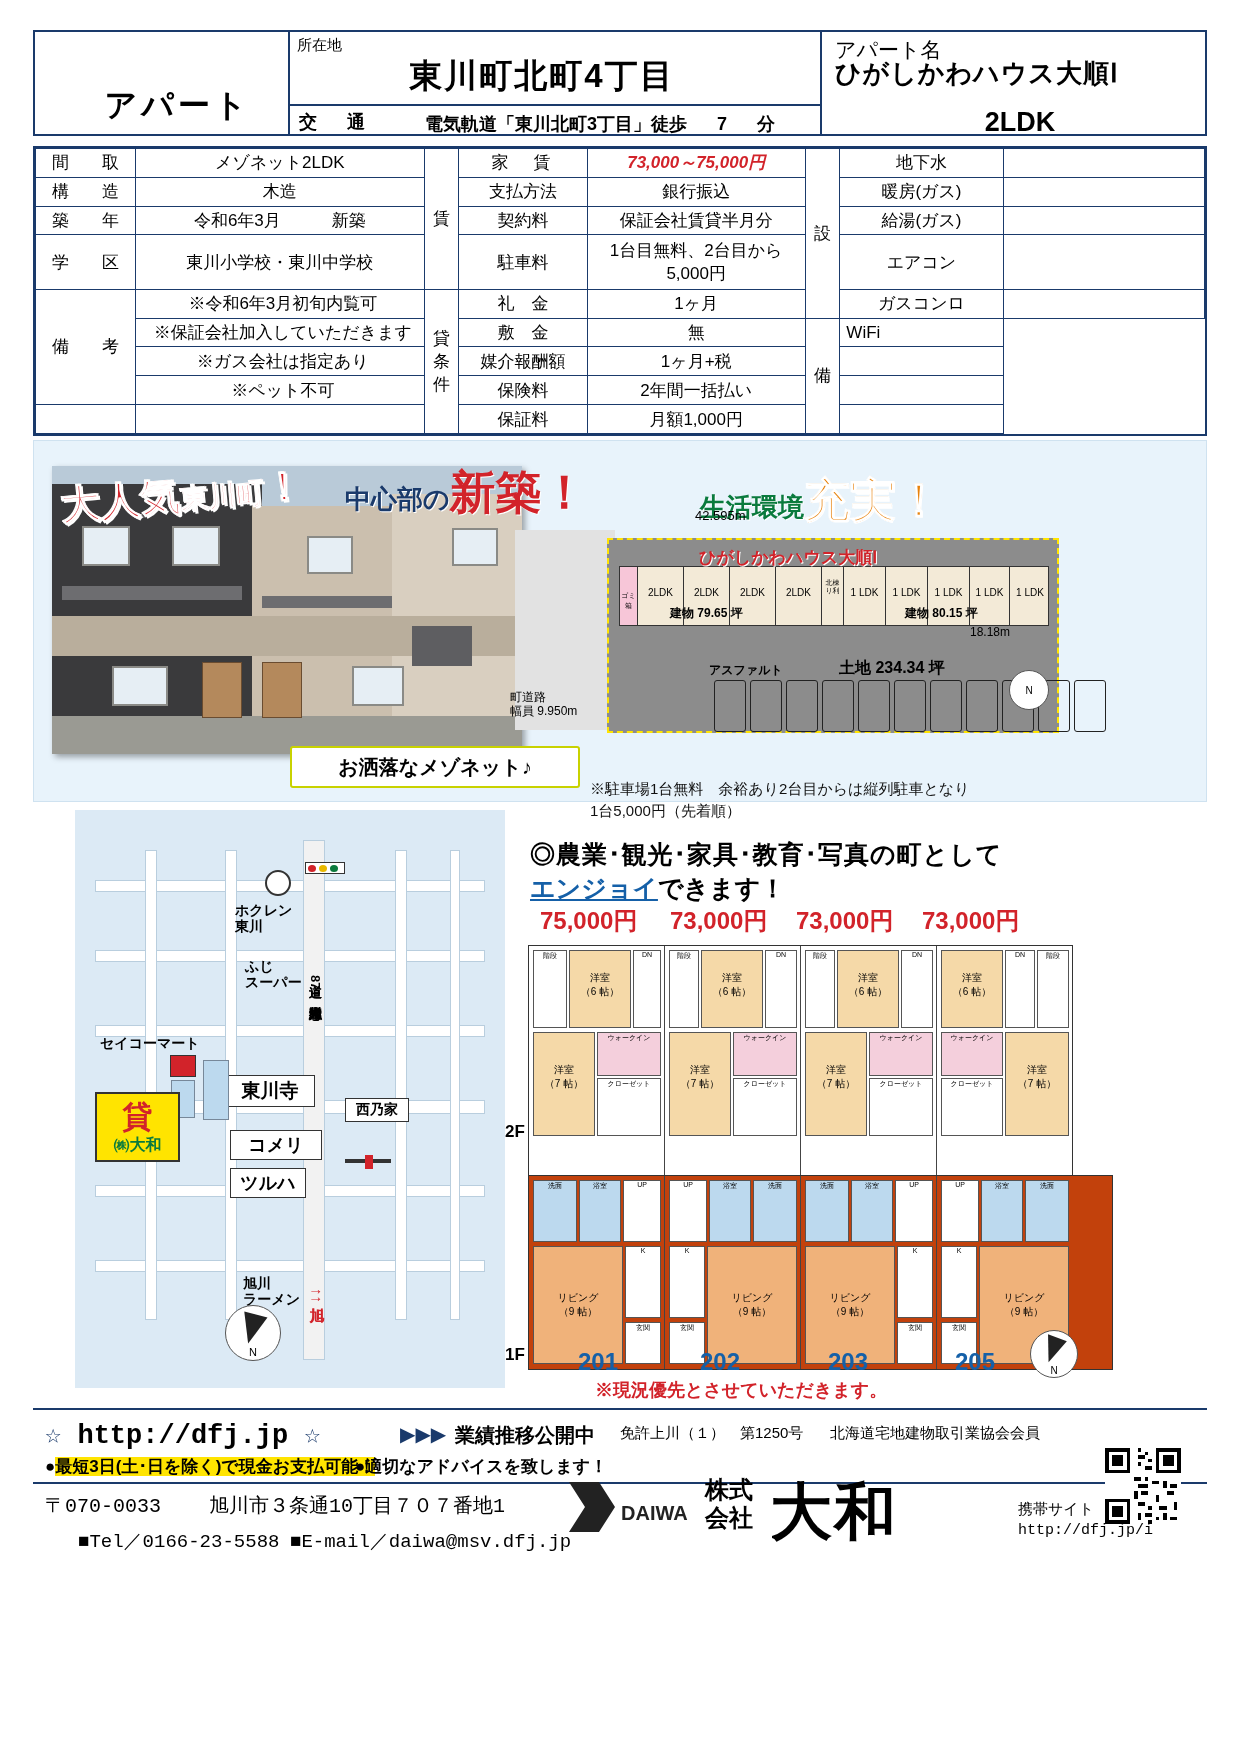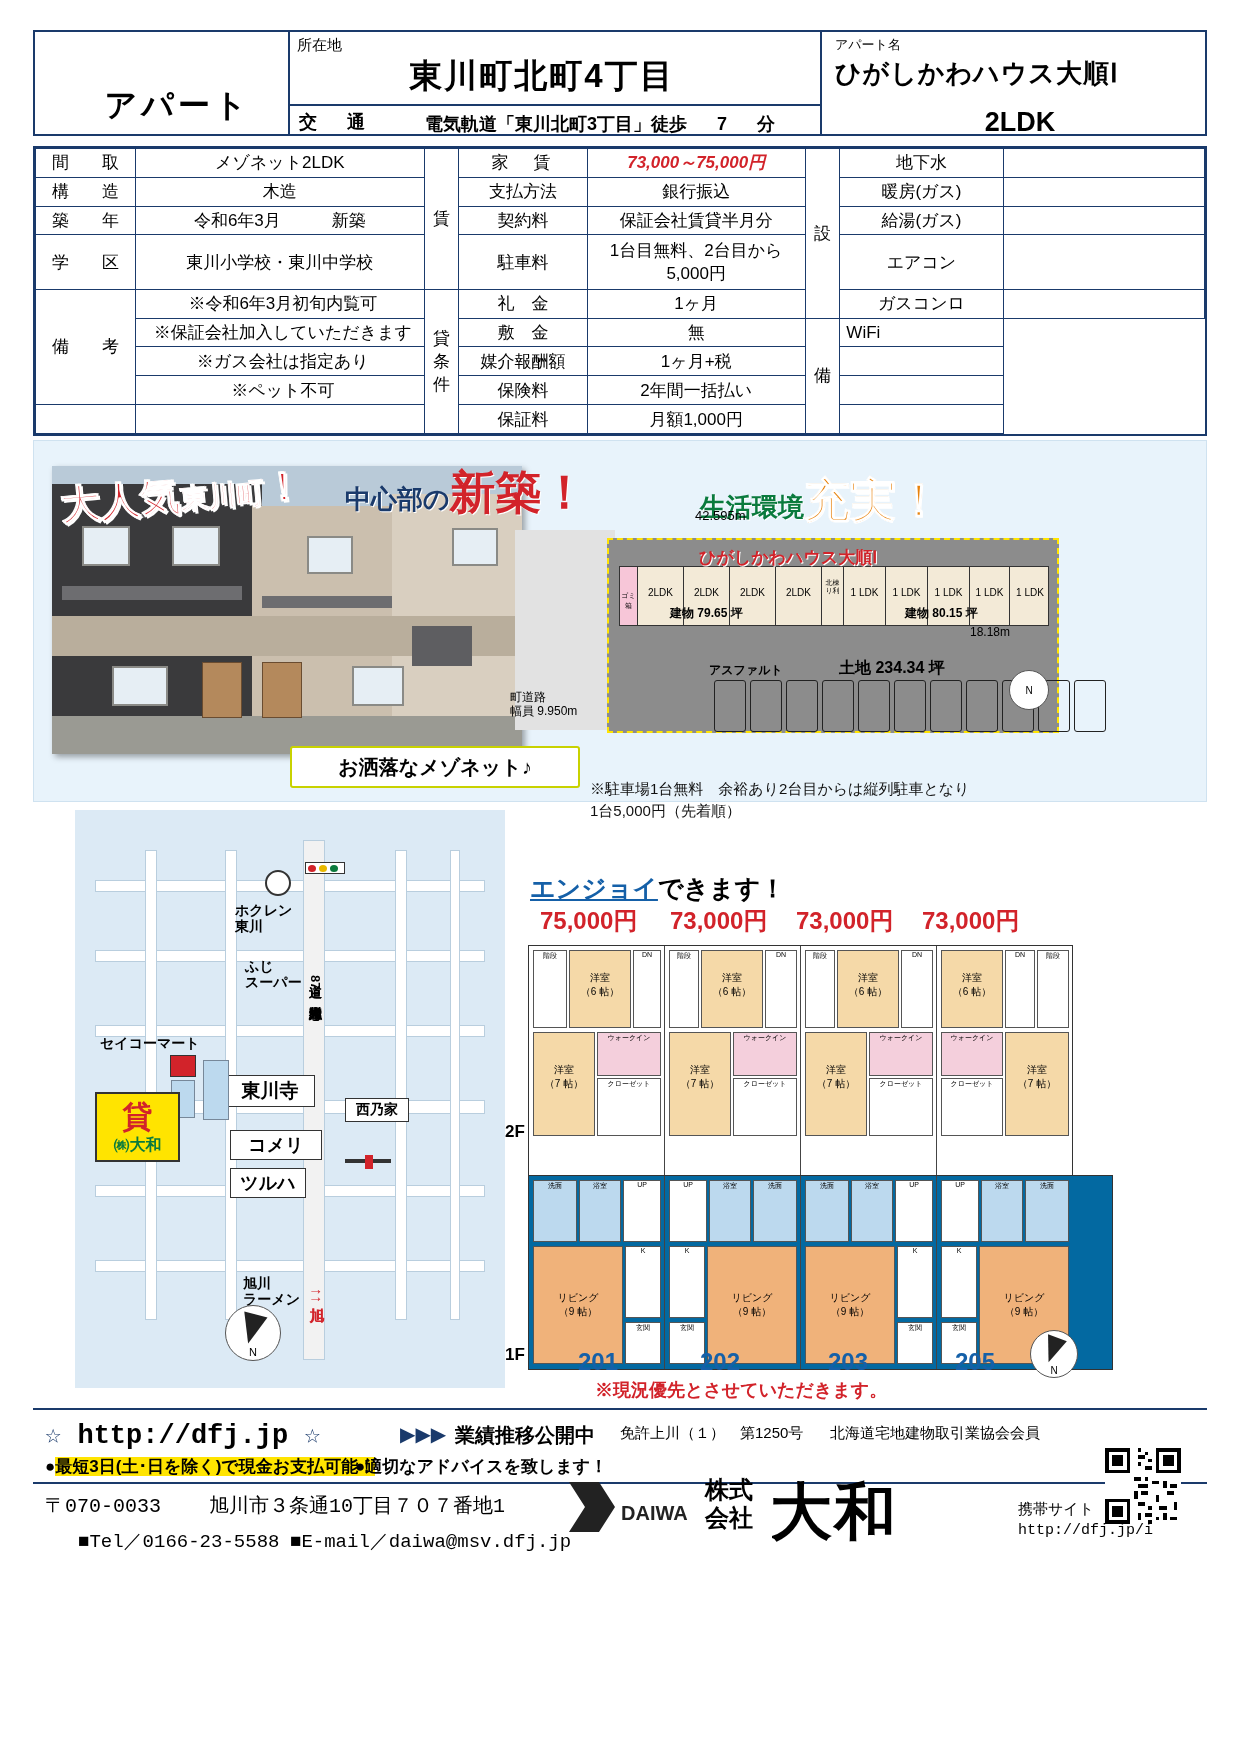--- a/index.html
+++ b/index.html
@@ -35,21 +35,21 @@
   }
   .hdr-addr {
     position:absolute; left:262px; top:22px; width:490px;
     font-size:33px; font-weight:bold; text-align:center; letter-spacing:2px;
   }
   .hdr-hline { position:absolute; left:255px; top:72px; width:530px; height:2px; background:#1a3a6b; }
   .hdr-vline { position:absolute; left:785px; top:0; width:2px; height:102px; background:#1a3a6b; }
   .hdr-access-label { position:absolute; left:264px; top:78px; font-size:18px; letter-spacing:6px; font-weight:bold;}
   .hdr-access { position:absolute; left:390px; top:80px; font-size:18px; font-weight:bold; }
   .hdr-access .min-num { display:inline-block; width:70px; text-align:center; }
-  .hdr-apt-label { position:absolute; left:800px; top:4px; font-size:13px;text-align:center; }
+  .hdr-apt-label { position:absolute; left:800px; top:4px; font-size:21px;text-align:center; }
   .hdr-apt-name { position:absolute; left:800px; top:24px; width:370px; font-size:26px; font-weight:bold; letter-spacing:1px;}
   .hdr-layout { position:absolute; left:800px; top:75px; width:370px; text-align:center; font-size:27px; font-weight:bold; }
 
   
   .spec {
     position:absolute; left:33px; top:146px; width:1174px; height:290px;
     border:2px solid #1a3a6b; background:#fff;
   }
   .spec table { border-collapse:collapse; width:100%; height:100%; }
   .spec td {
@@ -145,21 +145,21 @@
   .daiwa-pin .n { position:absolute; left:0; bottom:4px; width:100%; text-align:center; font-size:16px; font-weight:bold; color:#0a7a3d;}
 
   
   .enjoy1 { position:absolute; left:530px; top:838px; font-size:25px; font-weight:bold; letter-spacing:1px; }
   .enjoy2 { position:absolute; left:530px; top:872px; font-size:25px; font-weight:bold; }
   .enjoy2 .u { color:#1560a8; text-decoration:underline; }
   .price-row { position:absolute; left:540px; top:905px; width:520px; }
   .price { position:absolute; font-size:24px; font-weight:bold; color:#d2232a; }
 
   .fp2f { position:absolute; left:528px; top:945px; width:545px; height:252px; background:#fff; border:1px solid #333; }
-  .fp1f { position:absolute; left:528px; top:1175px; width:585px; height:195px; background:#0369a1; border:1px solid #333; }
+  .fp1f { position:absolute; left:528px; top:1175px; width:585px; height:195px; background:#c2410c; border:1px solid #333; }
   .fp-unit { position:absolute; top:0; height:100%; border-right:1px solid #444; }
   .room { position:absolute; border:1px solid #555; font-size:10px; text-align:center; }
   .room.ywd { background:#f5d9a8; }
   .room.pnk { background:#f4cfdc; }
   .room.blu { background:#bcd9ee; }
   .room.wht { background:#fff; }
   .room.org { background:#f0b27a; }
   .fl-lbl { position:absolute; font-size:17px; font-weight:bold; }
   .unitno { position:absolute; font-size:24px; font-weight:bold; color:#1560a8; }
   .fp-note { position:absolute; left:595px; top:1378px; font-size:18px; font-weight:bold; color:#d2232a; }
@@ -416,20 +416,21 @@
       <div style="position:absolute; left:14px; top:8px; width:0; height:0; border-left:12px solid transparent; border-right:12px solid transparent; border-bottom:30px solid #222; transform:rotate(195deg);"></div>
       <div style="position:absolute; left:50%; bottom:2px; transform:translateX(-50%); font-size:11px;">N</div>
     </div>
   </div>
 
   <div class="daiwa-pin">
     <div class="k">貸</div>
     <div class="n">㈱大和</div>
   </div>
 
+  <div class="enjoy1">◎農業･観光･家具･教育･写真の町として</div>
   <div class="enjoy2">
     <span class="u">エンジョイ</span><span>できます！</span>
   </div>
 
   <div class="price-row">
     <div class="price" style="left:0px;">75,000円</div>
     <div class="price" style="left:130px;">73,000円</div>
     <div class="price" style="left:256px;">73,000円</div>
     <div class="price" style="left:382px;">73,000円</div>
   </div>

